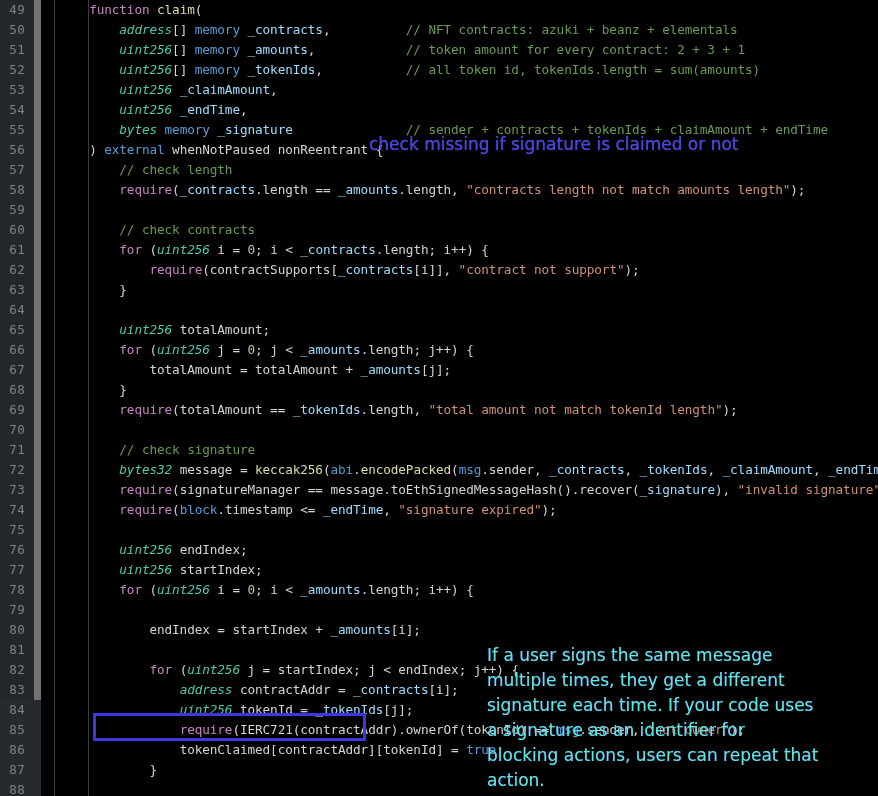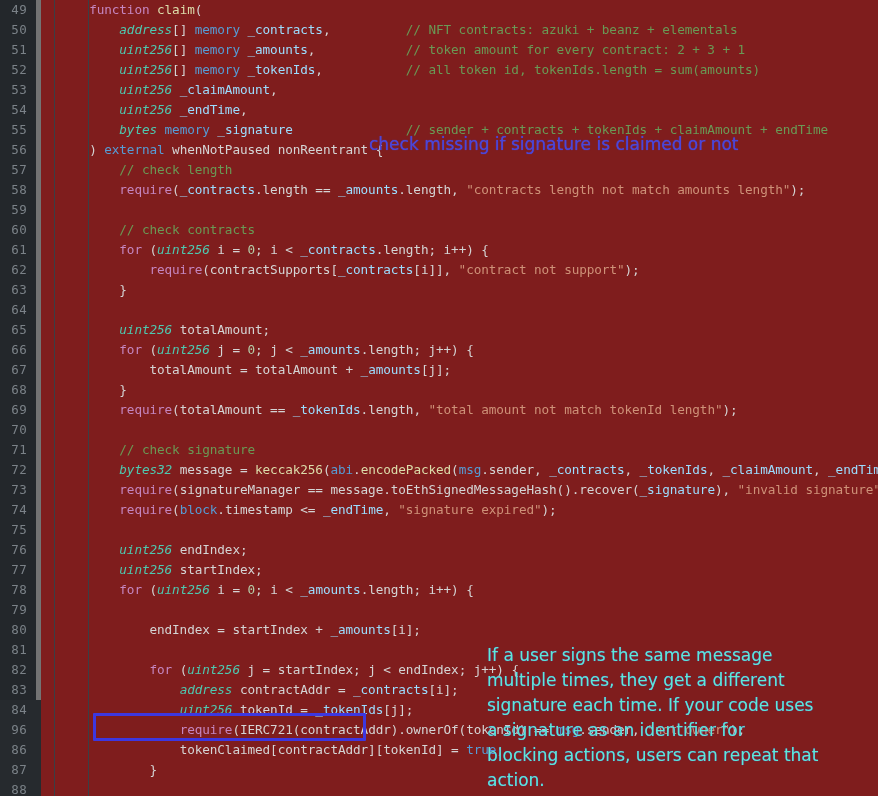--- a/index.html
+++ b/index.html
@@ -17,38 +17,38 @@
     width: 878px; height: 796px;
     background: #262a2e;
     overflow: hidden;
   }
   
   #gutter {
     position: absolute;
     left: 0; top: 0;
     width: 41px; height: 700px;
     background: #23272b;
-    border-right: 5px solid #737373;
+    border-right: 7px solid #737373;
   }
   #gutter .ln {
     height: 20px;
     line-height: 20px;
     text-align: right;
     padding-right: 9px;
     color: #7b8288;
     font-size: 12.5px;
     font-family: "DejaVu Sans Mono", "Liberation Mono", monospace;
     letter-spacing: .3px;
   }
   
   #code {
     position: absolute;
     left: 41px; top: 0;
     right: 0; height: 796px;
-    background: #7f1d1d;
+    background: #000000;
   }
   .line {
     height: 20px;
     line-height: 20px;
     font-size: 12.7px;
     white-space: pre;
     color: #d4d4d4;
     padding-left: 18px;
     position: relative;
     letter-spacing: -0.1px;
@@ -131,21 +131,21 @@
       <div class="ln">75</div>
       <div class="ln">76</div>
       <div class="ln">77</div>
       <div class="ln">78</div>
       <div class="ln">79</div>
       <div class="ln">80</div>
       <div class="ln">81</div>
       <div class="ln">82</div>
       <div class="ln">83</div>
       <div class="ln">84</div>
-      <div class="ln">96</div>
+      <div class="ln">85</div>
       <div class="ln">86</div>
       <div class="ln">87</div>
       <div class="ln">88</div>
     </div>
 
   <div id="code">
 
     <div class="guide" style="left:13px"></div>
     <div class="guide" style="left:47px"></div>
   <div class="line"><span class="pl">    </span><span class="kw">function</span><span class="pl"> </span><span class="fn">claim</span><span class="pl">(</span></div>

